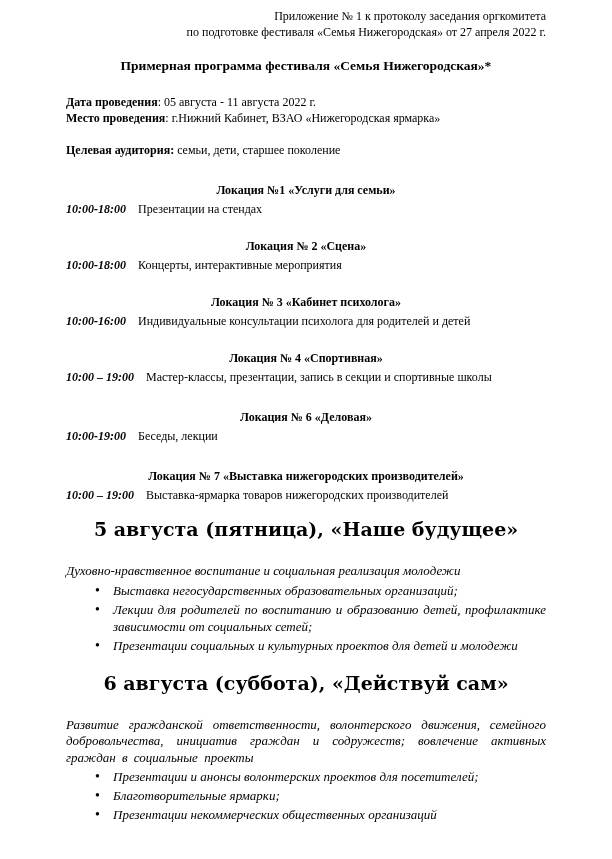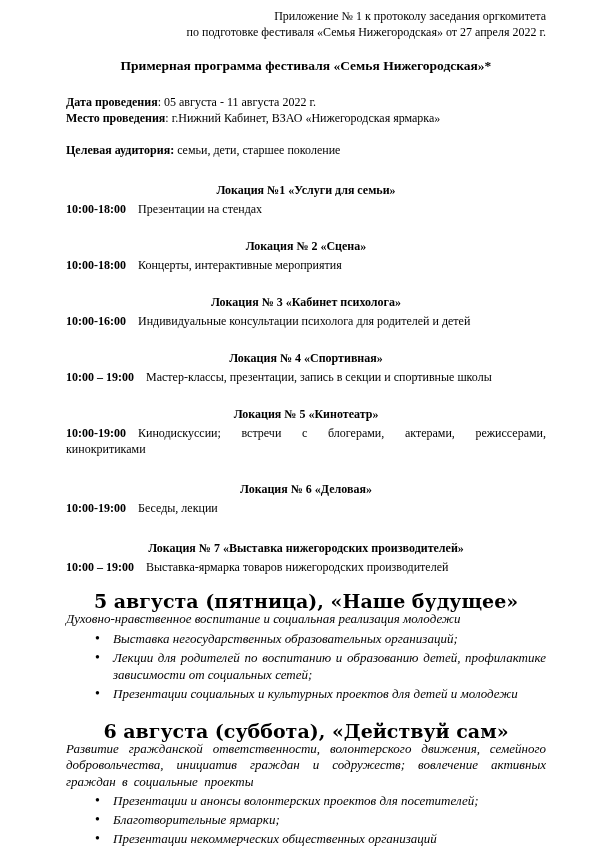--- a/index.html
+++ b/index.html
@@ -50,40 +50,42 @@
     line-height: 16px;
   }
   .loc-heading.gap-lg { margin-top: 21px; }
   .sched {
     margin-top: 3px;
     line-height: 16px;
   }
   .sched .time {
     font-weight: bold;
     margin-right: 12px;
+    font-style: italic;
   }
   .sched.just {
     text-align: justify;
     word-spacing: 6px;
   }
 
   .day-heading {
     margin-top: 17px;
     text-align: center;
     font-weight: bold;
     font-size: 19px;
     line-height: 19px;
     font-family: "DejaVu Serif", serif;
   }
   .day-heading.second { margin-top: 20px; }
 
   .day-subtitle {
     font-style: italic;
     font-size: 13px;
     line-height: 16.5px;
+    margin-top: 24px;
   }
   .day-subtitle.just {
     text-align: justify;
     word-spacing: 3px;
   }
 
   ul.bullets {
     margin: 2px 0 0 0;
     padding: 0;
     list-style: none;
@@ -137,24 +139,20 @@
   <div>
     <p class="loc-heading gap-lg">Локация № 3 «Кабинет психолога»</p>
     <p class="sched"><span class="time">10:00-16:00</span><span>Индивидуальные консультации психолога для родителей и детей</span></p>
   </div>
 
   <div>
     <p class="loc-heading gap-lg">Локация № 4 «Спортивная»</p>
     <p class="sched"><span class="time">10:00 – 19:00</span><span>Мастер-классы, презентации, запись в секции и спортивные школы</span></p>
   </div>
 
-  <div>
-    <p class="loc-heading gap-lg">Локация № 5 «Кинотеатр»</p>
-    <p class="sched just"><span class="time">10:00-19:00</span><span>Кинодискуссии; встречи с блогерами, актерами, режиссерами, кинокритиками</span></p>
-  </div>
 
   <div>
     <p class="loc-heading">Локация № 6 «Деловая»</p>
     <p class="sched"><span class="time">10:00-19:00</span><span>Беседы, лекции</span></p>
   </div>
 
   <div>
     <p class="loc-heading">Локация № 7  «Выставка нижегородских производителей»</p>
     <p class="sched"><span class="time">10:00 – 19:00</span><span>Выставка-ярмарка товаров нижегородских производителей</span></p>
   </div>

